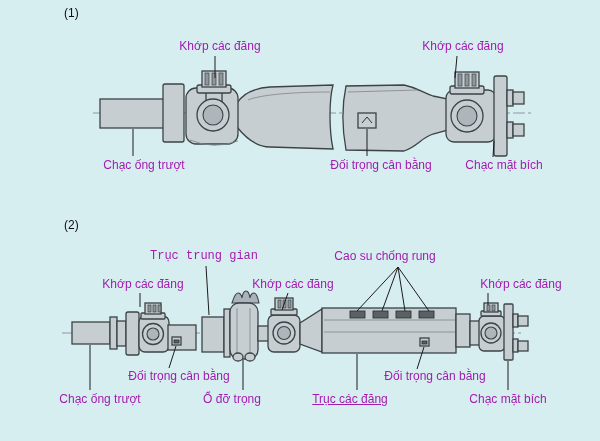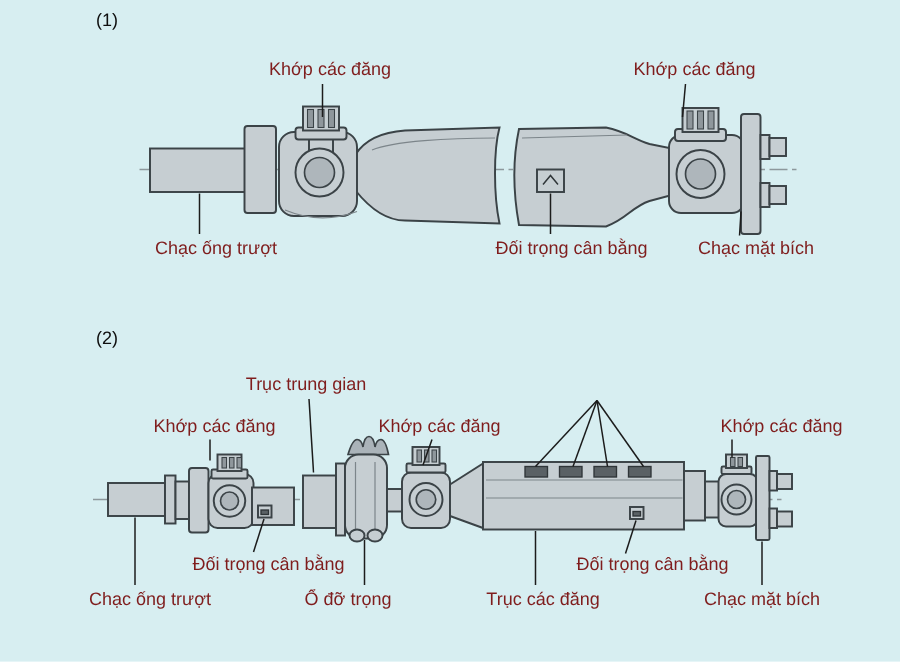--- a/index.html
+++ b/index.html
@@ -9,21 +9,21 @@
     background:#d7eef1;
     font-family:"Liberation Sans", sans-serif;
     overflow:hidden;
   }
   .stage svg{position:absolute;left:0;top:0;}
   .lbl{
     position:absolute;
     transform:translateX(-50%);
     font-size:12px;
     line-height:13px;
-    color:#7f1d1d;
+    color:#a21caf;
     white-space:nowrap;
   }
   .lbl-left{
     position:absolute;
     font-size:12px;
     line-height:13px;
     color:#0e0e0e;
     white-space:nowrap;
   }
   
@@ -214,24 +214,25 @@
   </svg>
 
   <div class="lbl-left" style="left:64px;top:7px;">(1)</div>
   <div class="lbl" style="left:220px;top:40px;">Khớp các đăng</div>
   <div class="lbl" style="left:463px;top:40px;">Khớp các đăng</div>
   <div class="lbl" style="left:144px;top:159px;">Chạc ống trượt</div>
   <div class="lbl" style="left:381px;top:159px;">Đối trọng cân bằng</div>
   <div class="lbl" style="left:504px;top:159px;">Chạc mặt bích</div>
 
   <div class="lbl-left" style="left:64px;top:219px;">(2)</div>
-  <div class="lbl" style="left:204px;top:250px;">Trục trung gian</div>
+  <div class="lbl" style="left:204px;top:250px;font-family:Liberation Mono, monospace;">Trục trung gian</div>
+  <div class="lbl" style="left:385px;top:250px;">Cao su chống rung</div>
   <div class="lbl" style="left:143px;top:278px;">Khớp các đăng</div>
   <div class="lbl" style="left:293px;top:278px;">Khớp các đăng</div>
   <div class="lbl" style="left:521px;top:278px;">Khớp các đăng</div>
   <div class="lbl" style="left:179px;top:370px;">Đối trọng cân bằng</div>
   <div class="lbl" style="left:435px;top:370px;">Đối trọng cân bằng</div>
   <div class="lbl" style="left:100px;top:393px;">Chạc ống trượt</div>
   <div class="lbl" style="left:232px;top:393px;">Ổ đỡ trọng</div>
-  <div class="lbl" style="left:362px;top:393px;">Trục các đăng</div>
+  <div class="lbl" style="left:350px;top:393px;text-decoration:underline;">Trục các đăng</div>
   <div class="lbl" style="left:508px;top:393px;">Chạc mặt bích</div>
 
 </div>
 
 </body></html>

